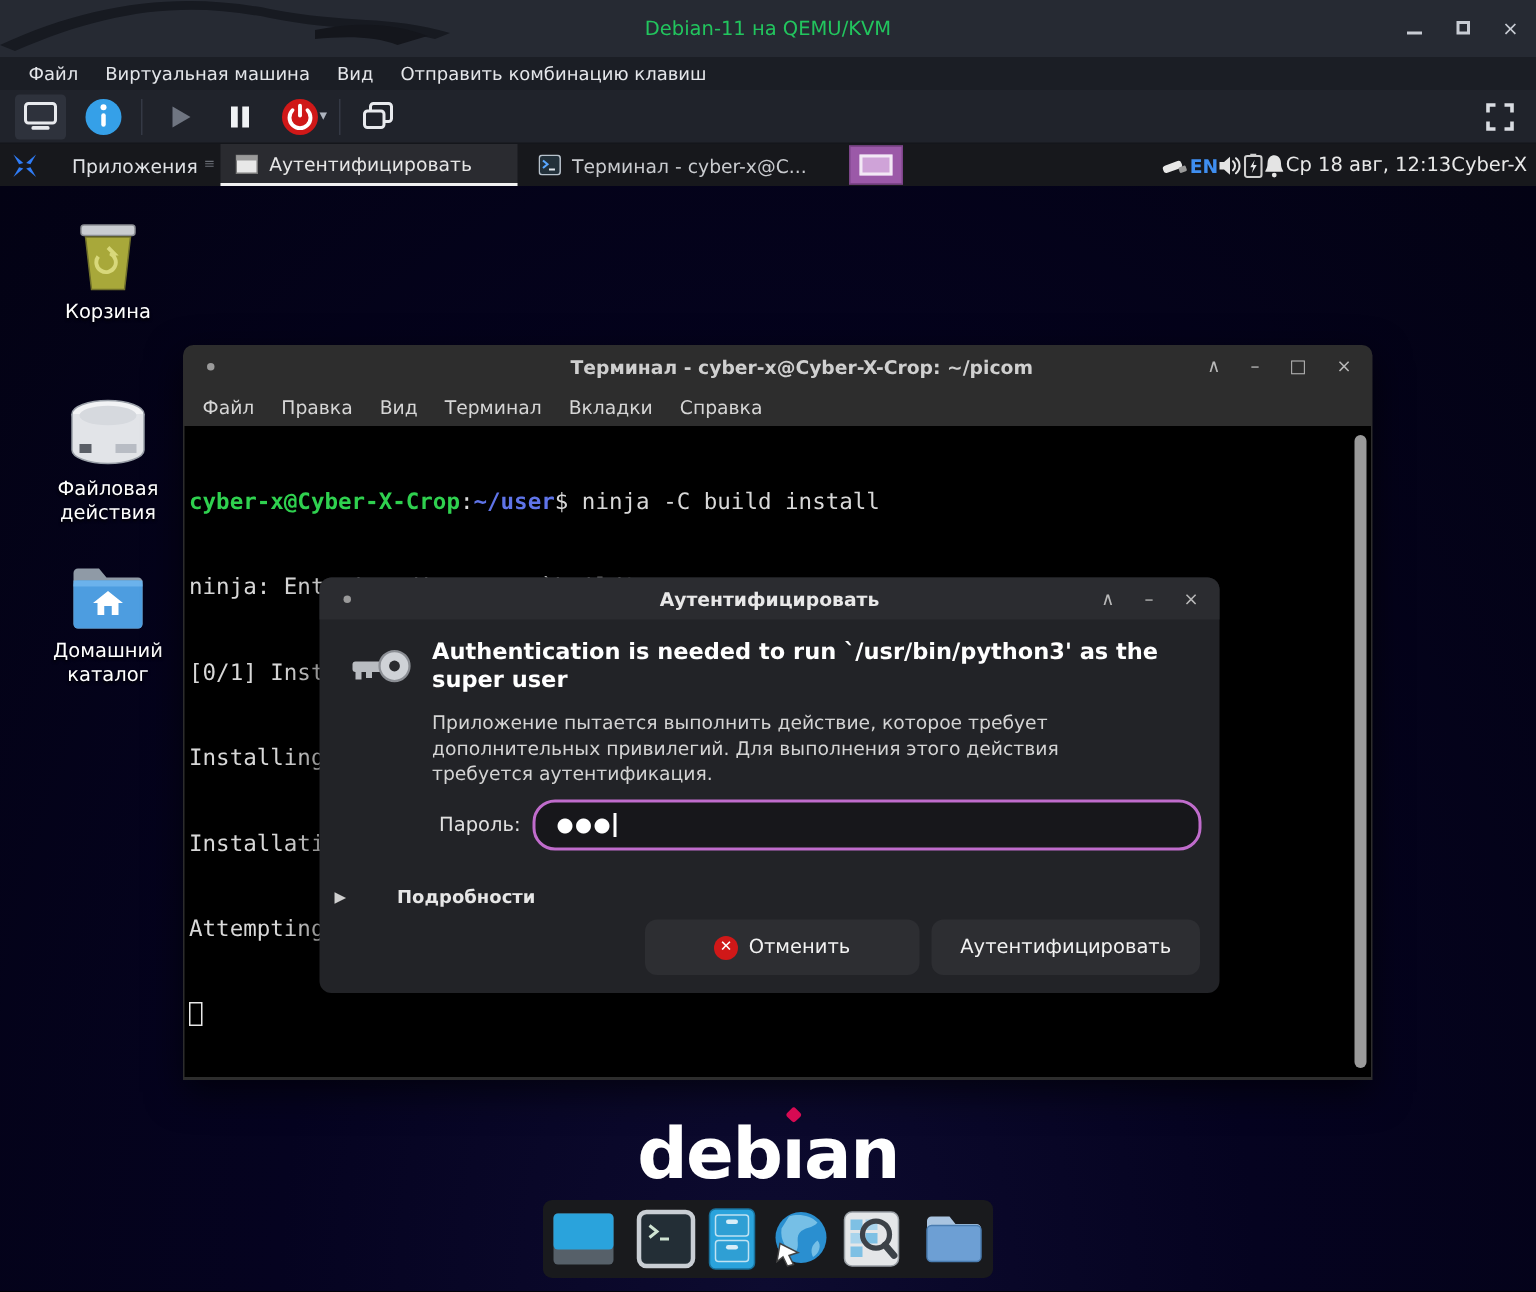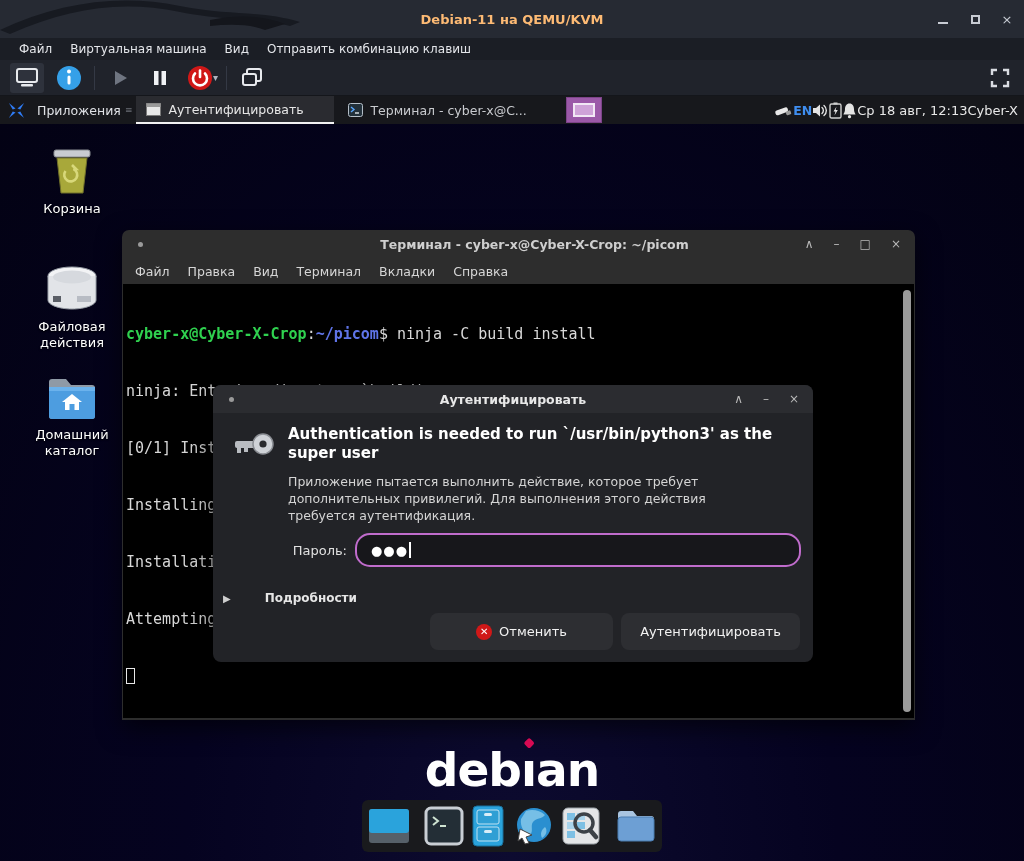--- a/index.html
+++ b/index.html
@@ -6,21 +6,21 @@
   html,body { background:#000; }
   .stage { position:relative; width:1024px; height:861px; overflow:hidden;
            font-family:"DejaVu Sans", sans-serif; color:#e8e8e8; }
 
   
   .vm-titlebar { position:absolute; left:0; top:0; width:1024px; height:38px;
                  background:#262a33; }
   .dragon { position:absolute; left:0; top:0; }
   .vm-title { position:absolute; left:0; top:0; width:100%; height:38px;
               display:flex; align-items:center; justify-content:center;
-              font-size:13px; font-weight:bold; color:#fdba74;border-radius:14px; }
+              font-size:13px; font-weight:normal; color:#22c55e;border-radius:14px; }
   .vm-controls { position:absolute; right:10px; top:0; height:38px;
                  display:flex; align-items:center; gap:18px; }
   .vm-controls .ctl { color:#c8ccd4; font-size:13px; width:14px; text-align:center;
                       cursor:default; line-height:1; }
   .ctl-min-bar { display:inline-block; width:10px; height:2px; background:#c8ccd4; }
   .ctl-max-box { display:inline-block; width:9px; height:9px; border:2px solid #c8ccd4; }
 
   .vm-menubar { position:absolute; left:0; top:38px; width:1024px; height:22px;
                 background:#1b1e25; display:flex; align-items:center; padding-left:10px; }
   .vm-menubar .menu-item { font-size:12px; color:#e4e6ea; padding:0 9px; }
@@ -30,21 +30,21 @@
                 display:flex; align-items:center; }
   .tb-btn { width:34px; height:30px; display:flex; align-items:center; justify-content:center; }
   .tb-btn.pressed { background:#2e323c; border-radius:3px; }
   .tb-sep { width:1px; height:24px; background:#343945; margin:0 8px; }
   .tb-caret { color:#aeb4bf; font-size:10px; margin-left:-4px; }
   .tb-fullscreen { position:absolute; right:14px; top:8px; }
 
   
   .panel { position:absolute; left:0; top:96px; width:1024px; height:28px;
            background:#17181c; display:flex; align-items:center; }
-  .apps-btn { display:flex; align-items:center; gap:12px; padding:0 4px 0 8px; height:28px; }
+  .apps-btn { display:flex; align-items:center; gap:23px; padding:0 4px 0 8px; height:28px; }
   .apps-label { font-size:12.5px; color:#dfe1e5; }
   .panel-handle { color:#6a6e76; font-size:9px; letter-spacing:0; margin:0 4px 0 0; }
   .task { display:flex; align-items:center; gap:7px; height:28px; padding:0 10px;
           width:198px; }
   .task.active { background:#2a2b30; border-bottom:2px solid #f2f2f2; }
   .task .task-label { font-size:12.5px; color:#e6e6e6; white-space:nowrap; overflow:hidden; }
   .task.inactive .task-label { color:#c9cbcf; }
   .pager { position:absolute; left:566px; top:1px; width:36px; height:26px;
            background:#9b59a8; border:1px solid #7d4489; display:flex; align-items:center; justify-content:center; }
   .pager-inner { width:22px; height:14px; background:#cfa3d8; border:2px solid #f2e8f5; }
@@ -297,21 +297,21 @@
       </div>
       <div class="term-menubar">
         <span class="menu-item">Файл</span>
         <span class="menu-item">Правка</span>
         <span class="menu-item">Вид</span>
         <span class="menu-item">Терминал</span>
         <span class="menu-item">Вкладки</span>
         <span class="menu-item">Справка</span>
       </div>
       <div class="term-screen">
-        <div><span class="t-user">cyber-x@Cyber-X-Crop</span><span>:</span><span class="t-path">~/picom</span><span>$ ninja -C build install</span></div>
+        <div><span class="t-user">cyber-x@Cyber-X-Crop</span><span>:</span><span class="t-path">~/user</span><span>$ ninja -C build install</span></div>
         <div>ninja: Entering directory `build'</div>
         <div>[0/1] Installing files.</div>
         <div>Installing src/picom to /usr/local/bin</div>
         <div>Installation failed due to insufficient permissions.</div>
         <div>Attempting</div>
         <div><span class="t-cursor"></span></div>
         <div class="term-scrollbar"></div>
       </div>
     </div>
 

